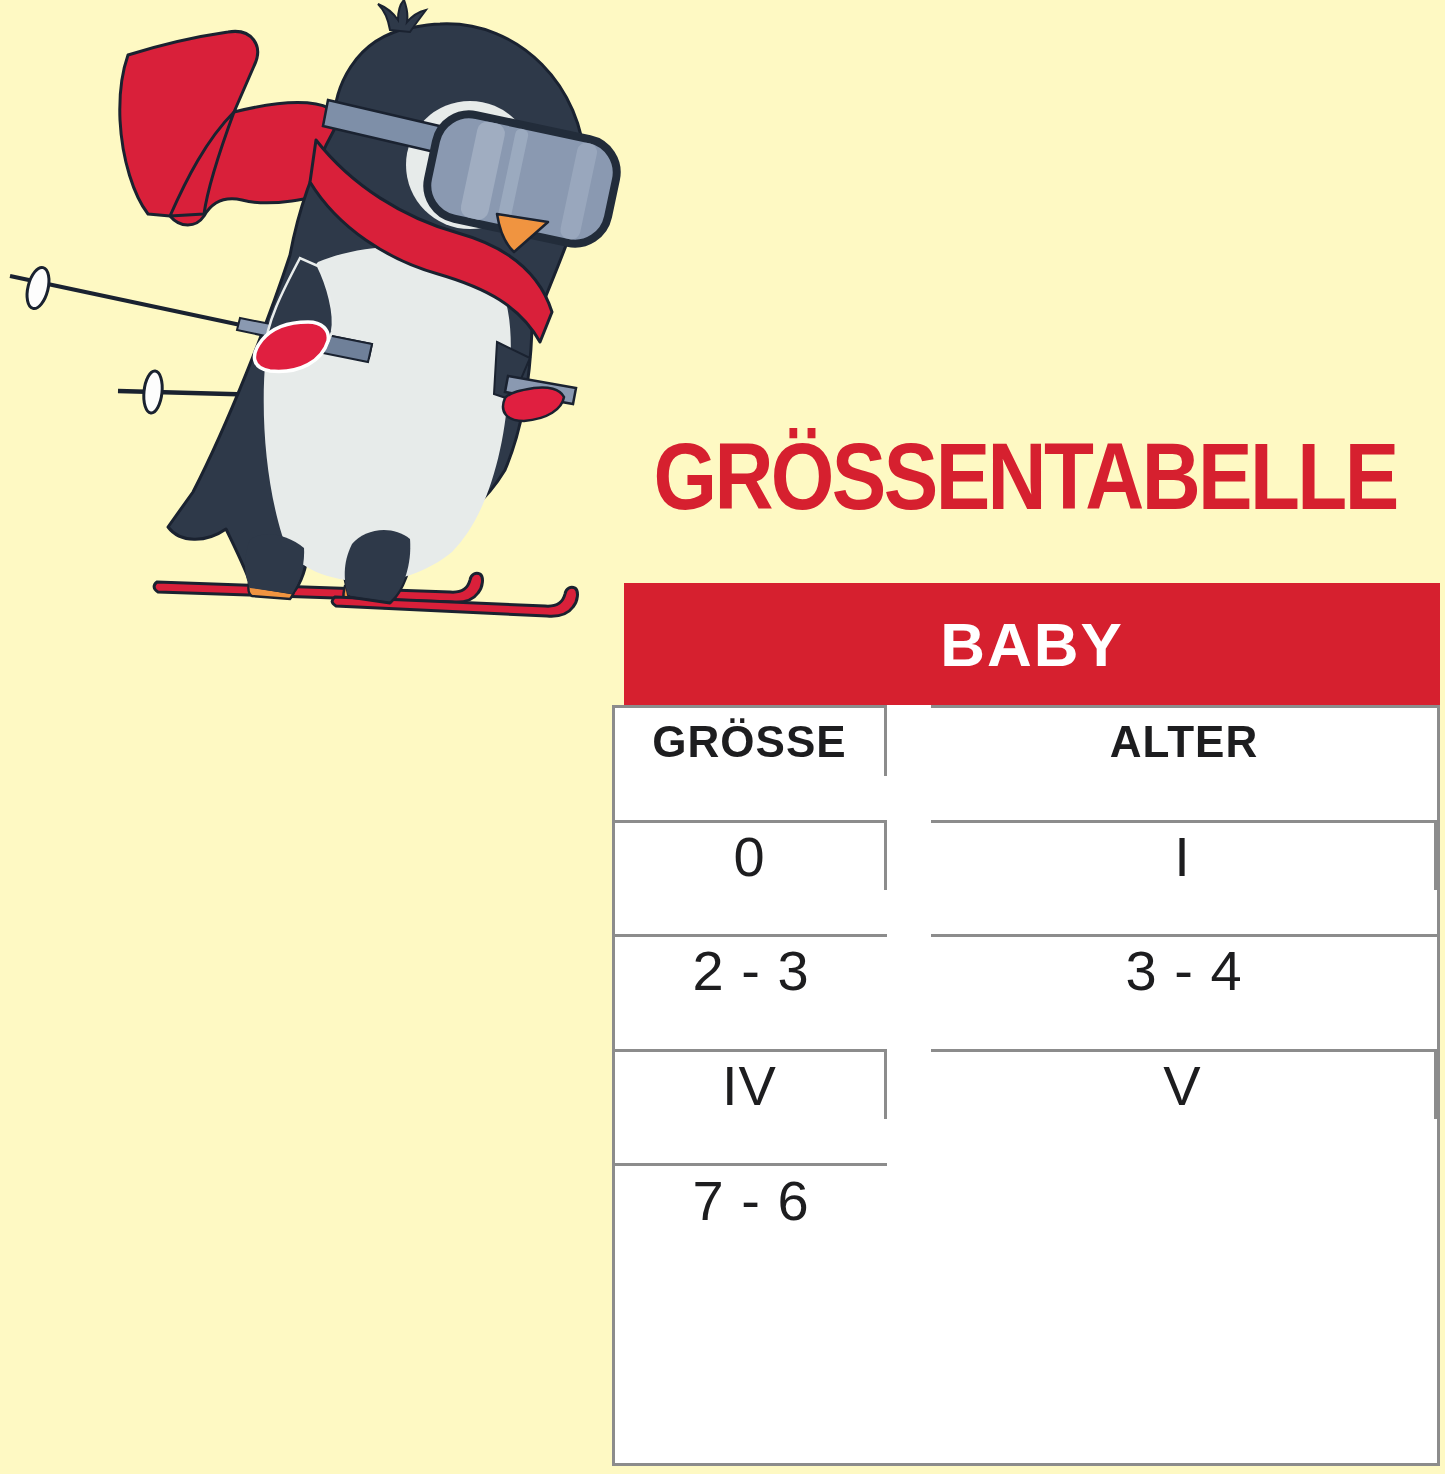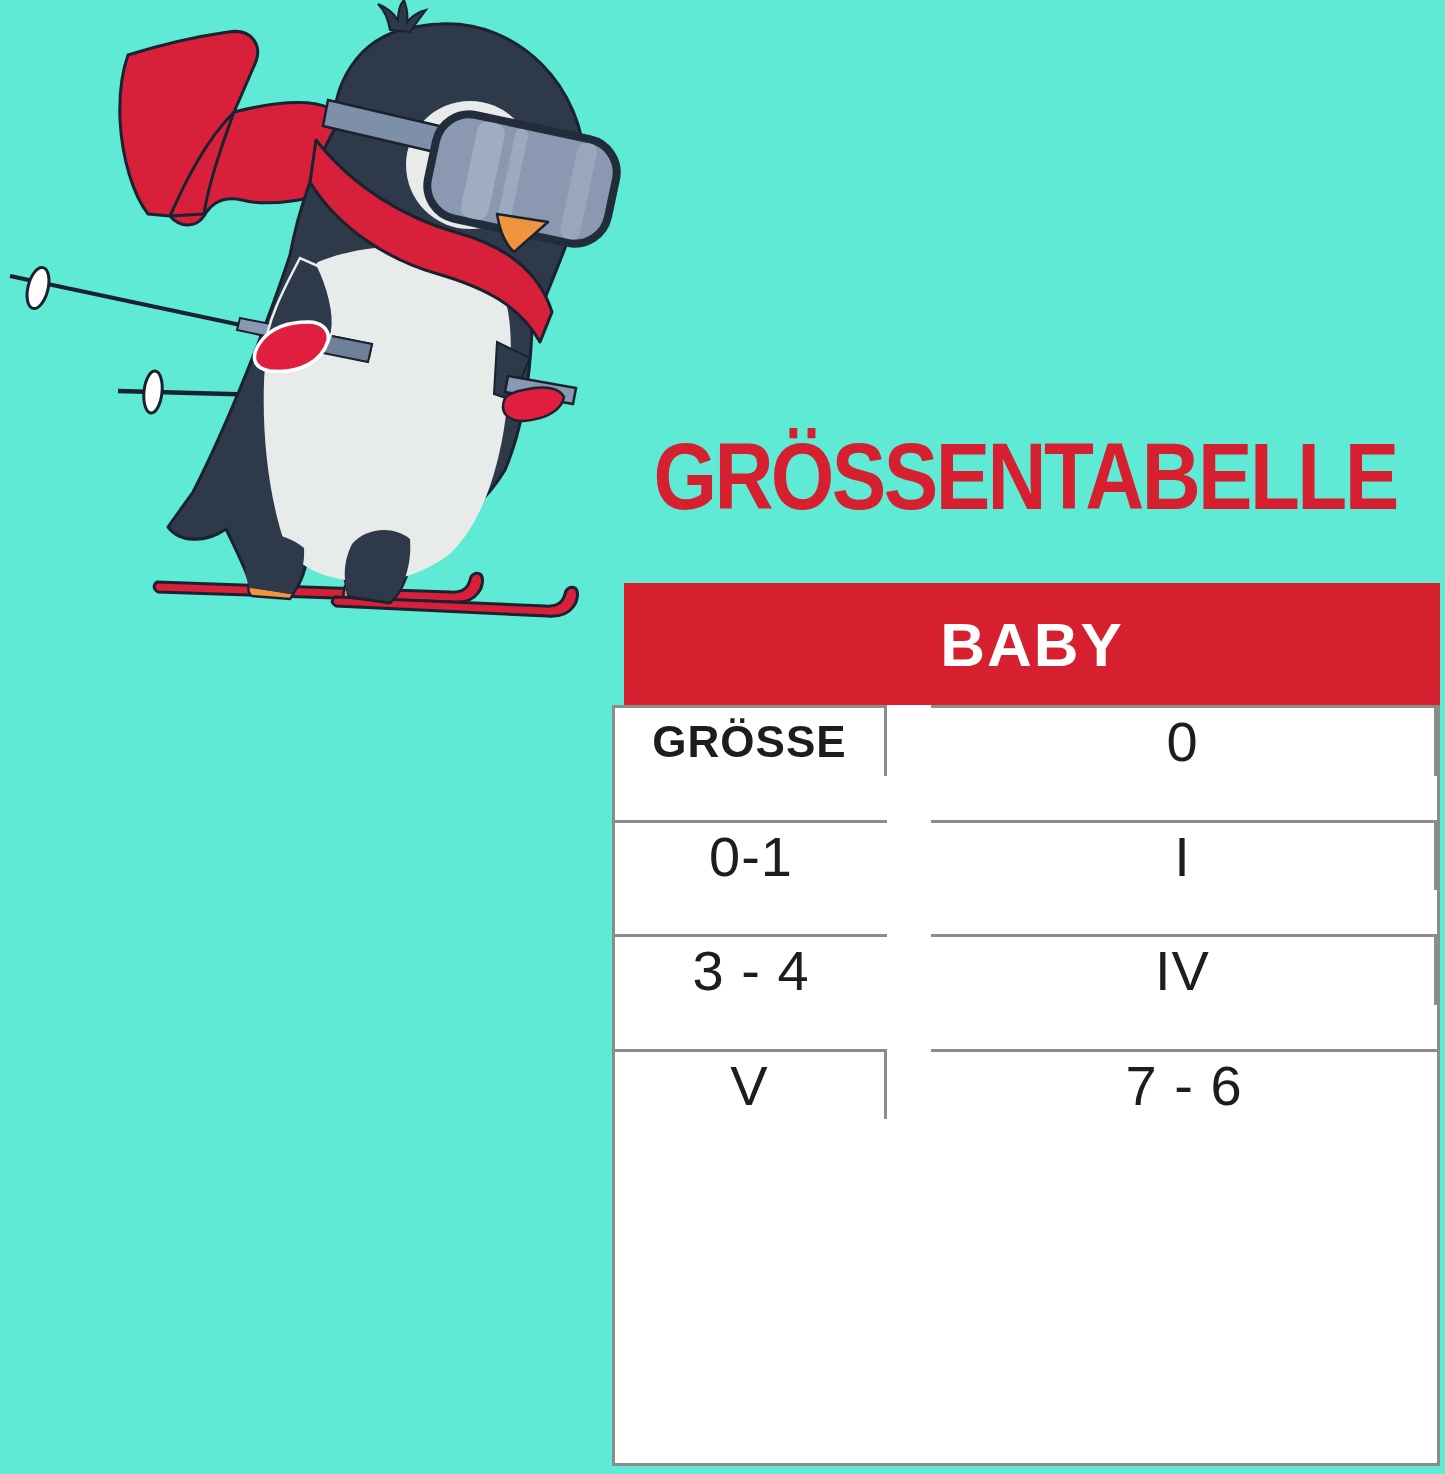--- a/index.html
+++ b/index.html
@@ -14,21 +14,21 @@
     --border-gray:#8c8c8c;
     --text-black:#1d1d1f;
     --white:#ffffff;
   }
   *{margin:0;padding:0;box-sizing:border-box;}
   html,body{background:#ffffff;}
   body{
     font-family:"Liberation Sans","DejaVu Sans",sans-serif;
     width:1445px;height:1474px;position:relative;overflow:hidden;
   }
-  .canvas{position:absolute;left:0;top:0;width:1445px;height:1474px;background:#5eead4;}
+  .canvas{position:absolute;left:0;top:0;width:1445px;height:1474px;background:#fef9c3;}
 
   .penguin{position:absolute;left:0;top:0;width:660px;height:660px;}
 
   .page-title{
     position:absolute;left:610px;top:420px;width:830px;height:112px;
     display:flex;align-items:center;justify-content:center;
     color:var(--accent-red);
     font-size:95px;font-weight:bold;letter-spacing:-3px;white-space:nowrap;
     transform:scaleX(.86);transform-origin:50% 50%;
   }
@@ -172,26 +172,27 @@
                C560,389 548,386 534,388 C522,390 510,392 505,398 Z" style="fill:#e01f40;stroke:var(--outline);stroke-width:2.5"></path>
     </g>
   </svg>
 
   <div class="page-title">GRÖSSENTABELLE</div>
 
   <div class="size-table">
     <div class="band">BABY</div>
     <div class="grid">
       <div class="cell c1 head">GRÖSSE</div>
+      <div class="cell head">ALTER</div>
 
       <div class="cell c1 data">0</div>
-      <div class="cell data">0-1</div>
 
       <div class="cell c1 data">I</div>
 
+      <div class="cell data">2 - 3</div>
 
       <div class="cell data">3 - 4</div>
 
       <div class="cell c1 data">IV</div>
 
       <div class="cell c1 data">V</div>
       <div class="cell data">7 - 6</div>
     </div>
   </div>
 

